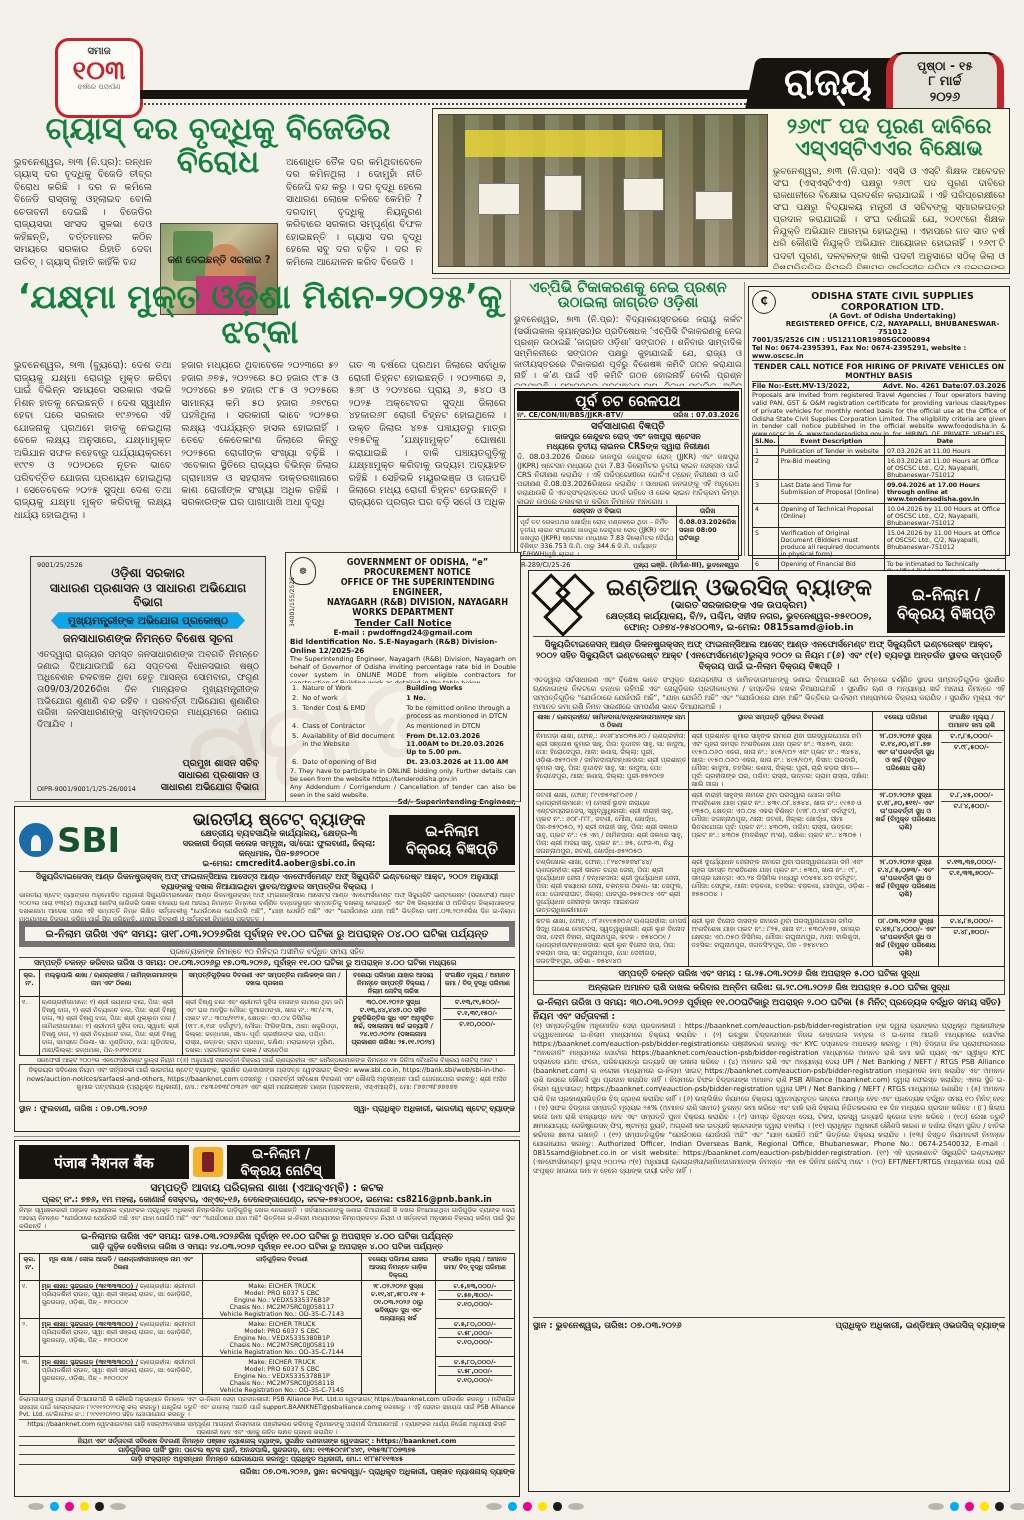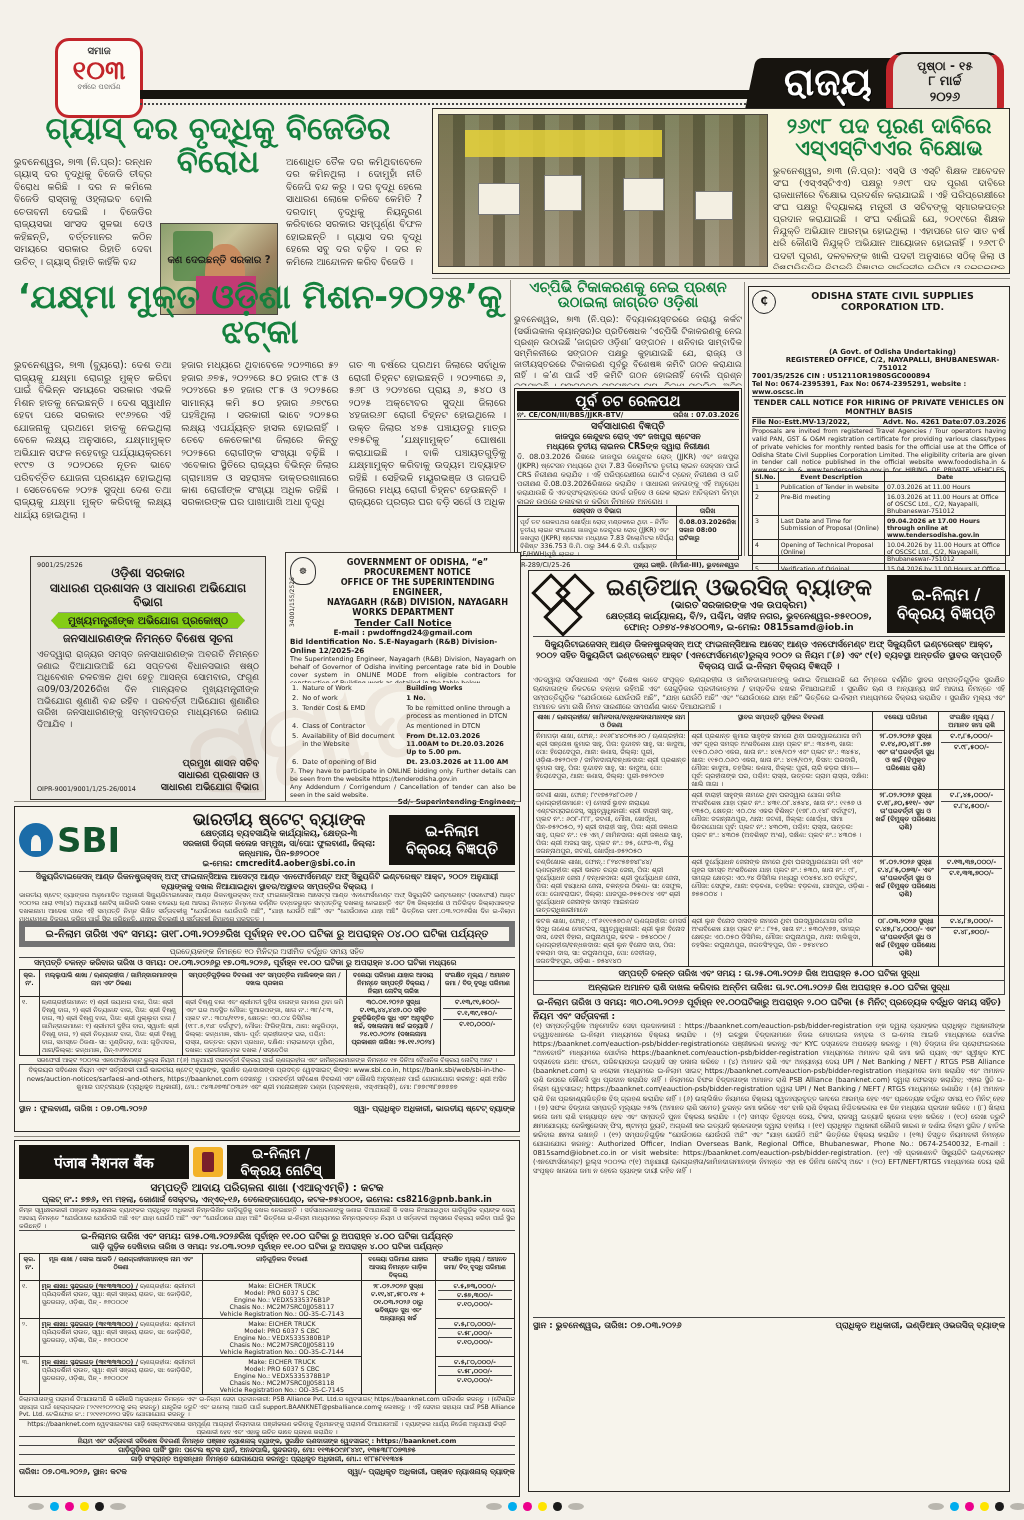--- a/index.html
+++ b/index.html
@@ -122,21 +122,21 @@
       <span>PR-289/CI/25-26</span>
       <span class="b">ମୁଖ୍ୟ ଇଞ୍ଜି. (ନିର୍ମାଣ-III), ଭୁବନେଶ୍ୱର</span>
     </div>
   </div>
 
   <div class="abs box" style="left:748px;top:286px;width:262px;height:270px;padding:3px;">
     <div style="display:flex;gap:3px;">
       <div style="width:22px;height:22px;border:1.5px solid #222;border-radius:50%;flex:none;text-align:center;font-size:11px;font-weight:bold;line-height:20px;">₵</div>
       <div style="flex:1;text-align:center;">
         <div class="b" style="font-size:9.5px;">ODISHA STATE CIVIL SUPPLIES CORPORATION LTD.</div>
-        <div class="b" style="font-size:7px;margin-top:36px;">(A Govt. of Odisha Undertaking)</div>
+        <div class="b" style="font-size:7px;">(A Govt. of Odisha Undertaking)</div>
         <div class="b" style="font-size:7px;">REGISTERED OFFICE, C/2, NAYAPALLI, BHUBANESWAR-751012</div>
       </div>
     </div>
     <div class="b" style="font-size:6.8px;">7001/35/2526        CIN : U51211OR1980SGC000894</div>
     <div class="b" style="font-size:6.8px;border-bottom:1px solid #444;">Tel No: 0674-2395391, Fax No: 0674-2395291, website : www.oscsc.in</div>
     <div class="b c" style="font-size:7.4px;border-bottom:1px solid #444;padding:1px 0;">TENDER CALL NOTICE FOR HIRING OF PRIVATE VEHICLES ON MONTHLY BASIS</div>
     <div style="display:flex;justify-content:space-between;font-size:6.8px;border-bottom:1px solid #444;">
       <span class="b">File No:-Estt.MV-13/2022,</span>
       <span class="b">Advt. No. 4261  Date:07.03.2026</span>
     </div>
@@ -184,21 +184,21 @@
     <div style="display:flex;justify-content:space-between;font-size:6.6px;margin-top:1px;">
       <span class="b">OIPR-7001/7002/1/25-26/0007</span>
       <span class="b">Sd/- Managing Director, OSCSC Ltd.</span>
     </div>
   </div>
 
   <div class="abs thin" style="left:30px;top:556px;width:236px;height:244px;background:#e9e6df;padding:6px;box-sizing:border-box;">
     <div style="font-size:6.5px;position:absolute;left:6px;top:4px;">9001/25/2526</div>
     <div class="c b" style="font-size:12.5px;margin-top:2px;">ଓଡ଼ିଶା ସରକାର</div>
     <div class="c b" style="font-size:12px;">ସାଧାରଣ ପ୍ରଶାସନ ଓ ସାଧାରଣ ଅଭିଯୋଗ ବିଭାଗ</div>
-    <div class="c b" style="font-size:10.5px;background:#84cc16;border:1px solid #999;margin:3px 14px;padding:1px 0;clip-path:polygon(4% 0,96% 0,100% 50%,96% 100%,4% 100%,0 50%);">ମୁଖ୍ୟମନ୍ତ୍ରୀଙ୍କ ଅଭିଯୋଗ ପ୍ରକୋଷ୍ଠ</div>
+    <div class="c b" style="font-size:10.5px;background:#0ea5e9;border:1px solid #999;margin:3px 14px;padding:1px 0;clip-path:polygon(4% 0,96% 0,100% 50%,96% 100%,4% 100%,0 50%);">ମୁଖ୍ୟମନ୍ତ୍ରୀଙ୍କ ଅଭିଯୋଗ ପ୍ରକୋଷ୍ଠ</div>
     <div class="c b" style="font-size:11px;">ଜନସାଧାରଣଙ୍କ ନିମନ୍ତେ ବିଶେଷ ସୂଚନା</div>
     <div class="t9 j" style="margin-top:4px;height:108px;overflow:hidden;">ଏତଦ୍ୱାରା ରାଜ୍ୟର ସମସ୍ତ ଜନସାଧାରଣଙ୍କ ଅବଗତି ନିମନ୍ତେ ଜଣାଇ ଦିଆଯାଉଅଛି ଯେ ସପ୍ତଦଶ ବିଧାନସଭାର ଷଷ୍ଠ ଅଧିବେଶନ ଚଳଚଞ୍ଚଳ ଥିବା ହେତୁ ଆସନ୍ତା ସୋମବାର, ଫଗୁଣ ତା09/03/2026ରିଖ ଦିନ ମାନ୍ୟବର ମୁଖ୍ୟମନ୍ତ୍ରୀଙ୍କ ଅଭିଯୋଗ ଶୁଣାଣି ବନ୍ଦ ରହିବ । ପରବର୍ତ୍ତୀ ଅଭିଯୋଗ ଶୁଣାଣିର ତାରିଖ ଜନସାଧାରଣଙ୍କୁ ସମ୍ବାଦପତ୍ର ମାଧ୍ୟମରେ ଜଣାଇ ଦିଆଯିବ ।</div>
     <div class="r b" style="font-size:9.5px;">ପ୍ରମୁଖ ଶାସନ ସଚିବ</div>
     <div class="r b" style="font-size:9.5px;">ସାଧାରଣ ପ୍ରଶାସନ ଓ</div>
     <div style="display:flex;justify-content:space-between;align-items:flex-end;">
       <span style="font-size:6.5px;">OIPR-9001/9001/1/25-26/0014</span>
       <span class="b" style="font-size:9.5px;">ସାଧାରଣ ଅଭିଯୋଗ ବିଭାଗ</span>
     </div>
   </div>
 
@@ -459,21 +459,21 @@
               <div style="border-top:1px solid #444;">ଟ.୧୦,୦୦୦/-</div>
             </td>
       </tr>
     </tbody>
       </table>
     <div class="tiny j" style="font-size:6.1px;height:24px;overflow:hidden;border-bottom:1px solid #444;">ନିଲାମଦାତାଙ୍କୁ ପରାମର୍ଶ ଦିଆଯାଉଅଛି କି କୌଣସି ଅନୁସନ୍ଧାନ ନିମନ୍ତେ ଏବଂ ଇ-ନିଲାମ ସେବା ପ୍ରଦାନକାରୀ: PSB Alliance Pvt. Ltd.ର ୱେବସାଇଟ୍ https://baanknet.com ପରିଦର୍ଶନ କରନ୍ତୁ । (ବୈଷୟିକ ସହାୟତା ପାଇଁ ହେଲ୍ପଲାଇନ ୮୨୯୧୧୨୦୨୨୦କୁ କଲ୍ କରନ୍ତୁ) ଯାନ୍ତ୍ରିକ ତ୍ରୁଟି ଏବଂ ଇମେଲ୍ ଆଇଡି ପାଇଁ support.BAANKNET@psballiance.comକୁ ଲେଖନ୍ତୁ । ଏହି ସେବାର ସହାୟତା ପାଇଁ PSB Alliance Pvt. Ltd. ଟେଲିଫୋନ ନଂ.: ୮୨୯୧୧୨୦୨୨୦ ସହିତ ଯୋଗାଯୋଗ କରନ୍ତୁ ।</div>
     <div class="tiny c" style="font-size:6.3px;border-bottom:1px solid #444;">https://baanknet.com ୱେବସାଇଟରେ ଗାଡ଼ି ସେଲ୍ଫବେସରେ ସମ୍ପୂର୍ଣ୍ଣ ଆଗ୍ରହୀ ନିଲାମଦାତା ପଞ୍ଜୀକରଣ କରିବାକୁ ବିଧିମାନଙ୍କୁ ପରାମର୍ଶ ଦିଆଯାଉଅଛି । ବ୍ୟାଙ୍କର ଧାର୍ଯ୍ୟ ନିର୍ଦ୍ଦେଶ ଅନୁଯାୟୀ କିସ୍ତି ପ୍ରଣାଳୀ ହେବ ଏବଂ ଏହାକୁ ଉଚିତ ଭାବେ ଗ୍ରହଣ କରାଯିବ ।</div>
     <div class="tiny c b" style="font-size:6.6px;border-bottom:1px solid #444;">ନିୟମ ଏବଂ ସର୍ତ୍ତାବଳୀ ସବିଶେଷ ବିବରଣୀ ନିମନ୍ତେ ପଞ୍ଜାବ ନ୍ୟାଶନାଲ୍ ବ୍ୟାଙ୍କ, ସୁରକ୍ଷିତ ଋଣଦାତାଙ୍କ ୱେବସାଇଟ୍ : https://baanknet.com</div>
     <div class="tiny c b" style="font-size:6.8px;border-bottom:1px solid #444;">ଗାଡ଼ିଗୁଡ଼ିକର ପାର୍କିଂ ସ୍ଥାନ: ପଟେଲ ଷ୍ଟକ ୟାର୍ଡ, ଅନନ୍ଦପାଲି, ସୁନ୍ଦରଗଡ଼, ମୋ: ୧୧୩୫୦୯୬୮୪୪୯, ୧୩୫୩୮୮୦୭୩୭୫</div>
     <div class="tiny c b" style="font-size:6.8px;border-bottom:1px solid #444;">ଗାଡ଼ି ସଂକ୍ରାନ୍ତ ଅନୁସନ୍ଧାନ ନିମନ୍ତେ ଯୋଗାଯୋଗ କରନ୍ତୁ: ପ୍ରାଧିକୃତ ଅଧିକାରୀ, ମୋ.: ୧୮୮୫୮୧୧୩୪୫</div>
-    <div style="display:flex;justify-content:space-between;margin-top:2px;">
+    <div style="display:flex;justify-content:flex-end;margin-top:2px;">
       <span class="b" style="font-size:7.6px;">ତାରିଖ: ୦୭.୦୩.୨୦୨୬, ସ୍ଥାନ: କଟକ</span>
       <span class="b" style="font-size:7.6px;">ସ୍ୱା/- ପ୍ରାଧିକୃତ ଅଧିକାରୀ, ପଞ୍ଜାବ ନ୍ୟାଶନାଲ୍ ବ୍ୟାଙ୍କ</span>
     </div>
   </div>
 
   <div class="sep-h" style="left:14px;top:801px;width:506px;"></div>
   <div class="sep-h" style="left:14px;top:1136px;width:506px;"></div>
   <div class="sep-h" style="left:432px;top:278px;width:578px;"></div>
   <div class="sep-v" style="left:744px;top:282px;height:274px;"></div>
 

